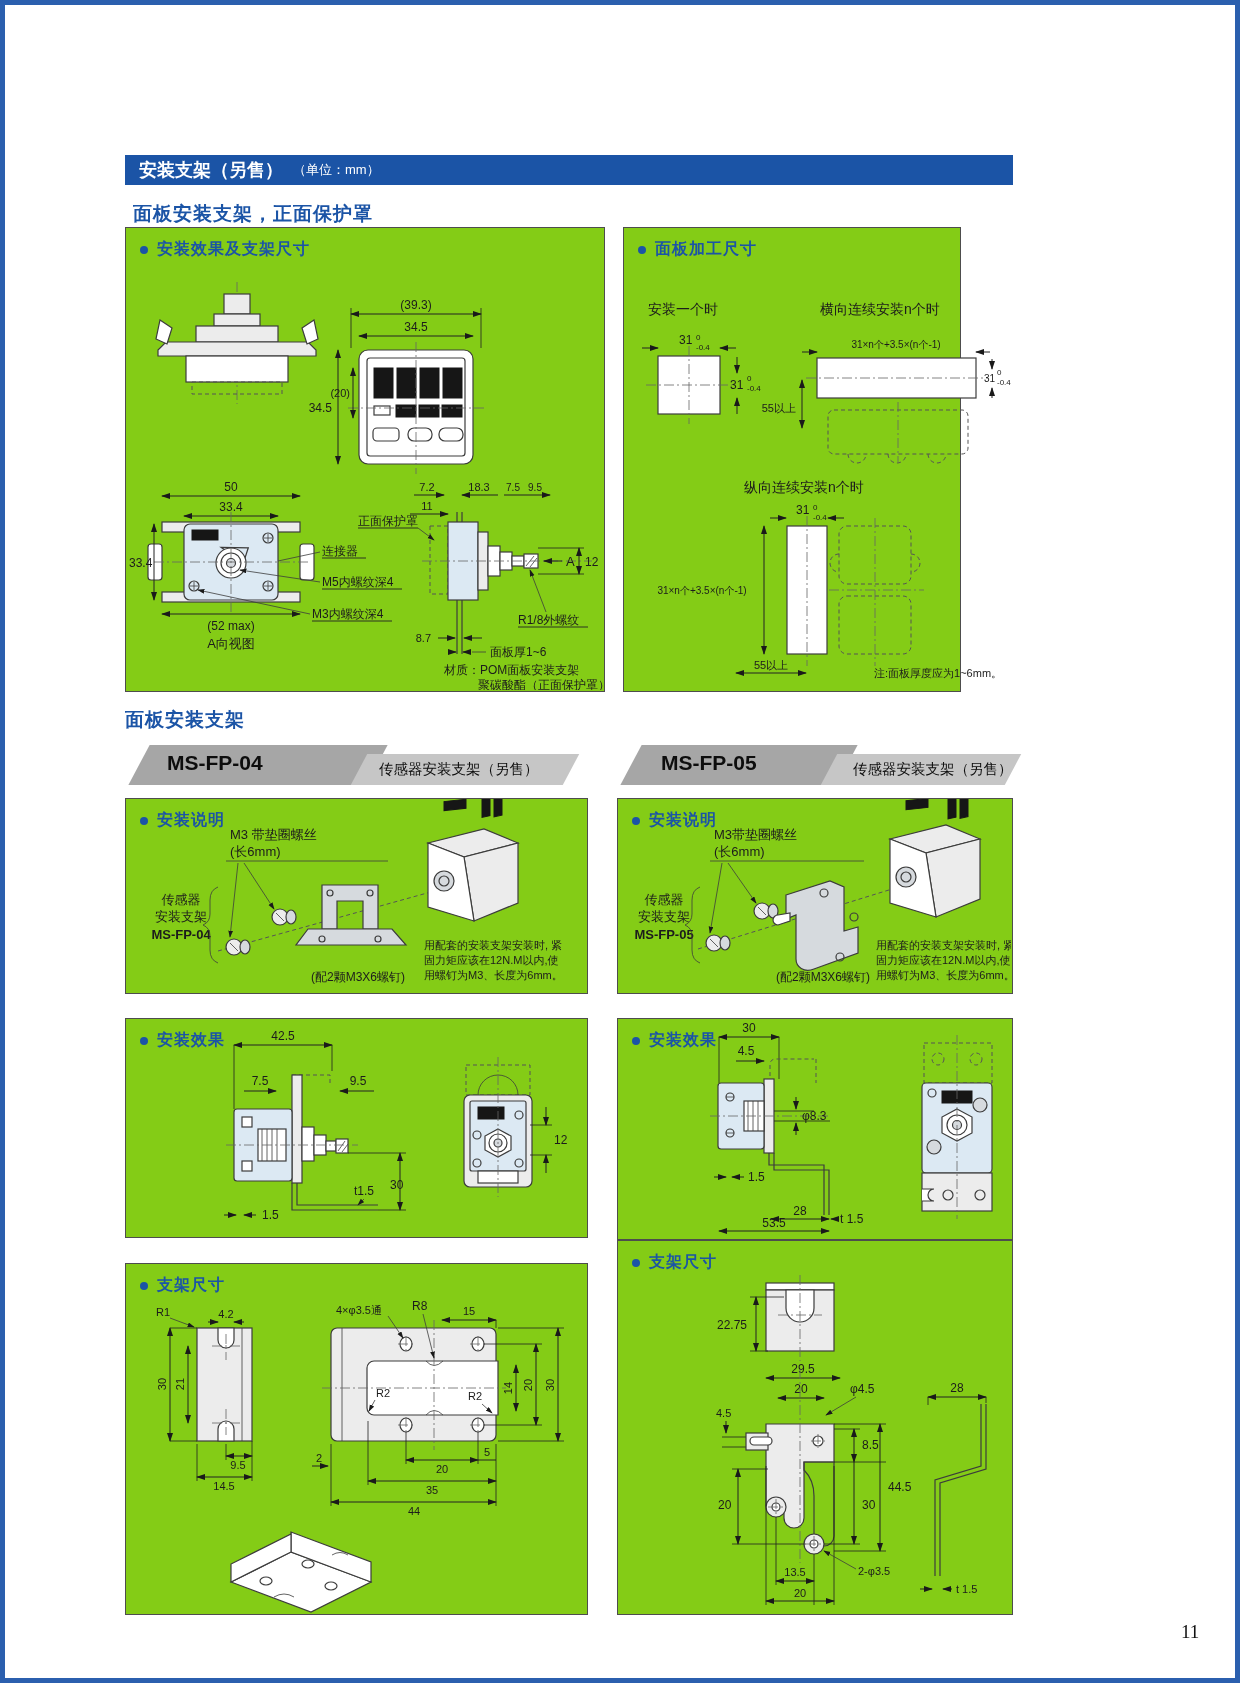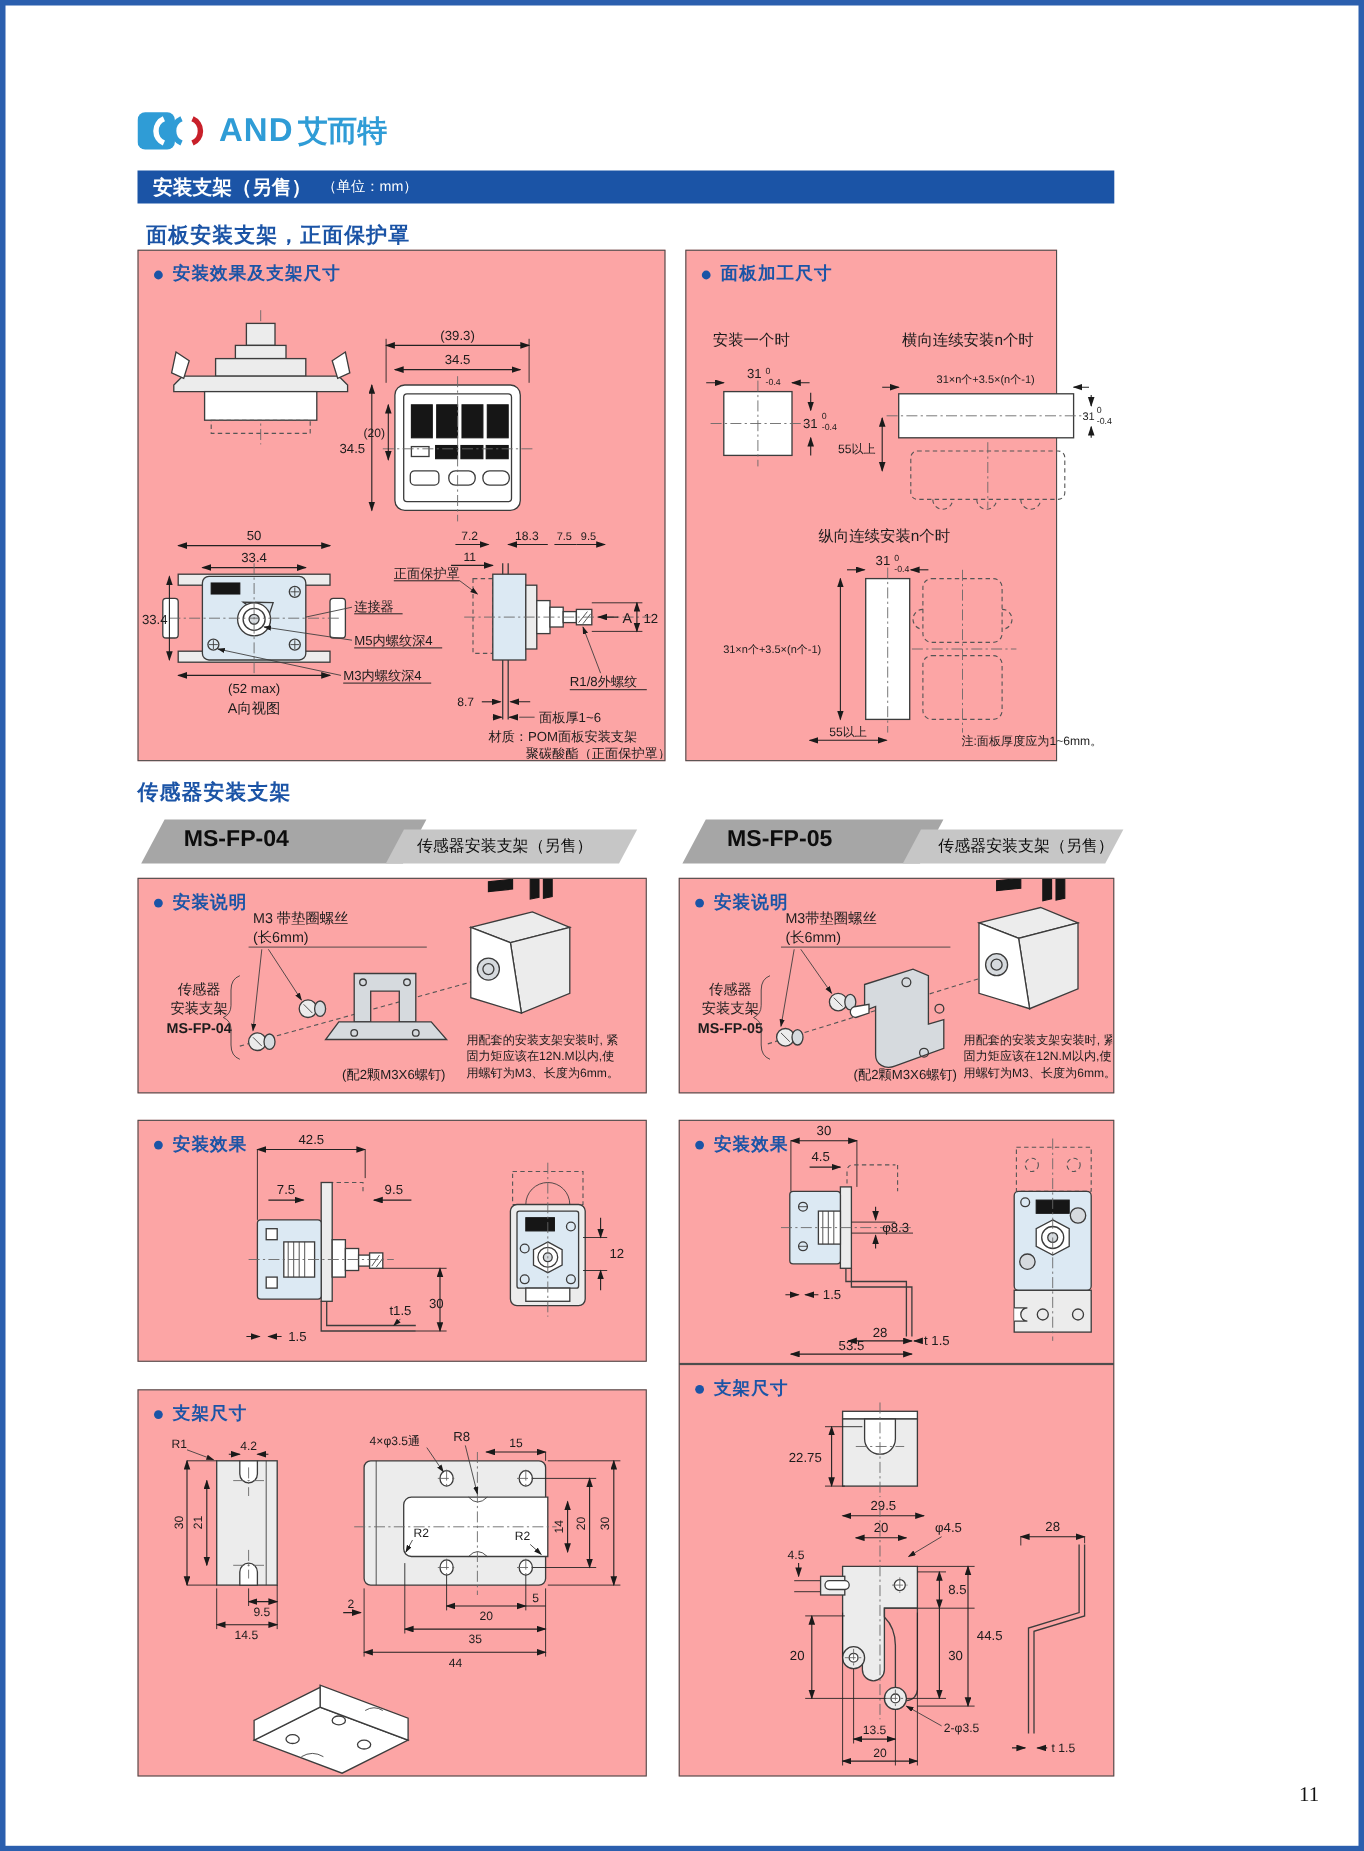--- a/index.html
+++ b/index.html
@@ -6,21 +6,21 @@
   html,body{background:#fff}
   .page{position:relative;width:1240px;height:1683px;background:#fff;
         border:5px solid #2b5fae;font-family:"Liberation Sans",sans-serif;overflow:hidden}
   .doc-title{position:absolute;right:232px;top:94px;font-size:30px;font-weight:bold;color:#111;
              letter-spacing:2px;right:233px}
   .title-bar{position:absolute;left:120px;top:150px;width:888px;height:30px;background:#1b54a6;
              color:#fff;display:flex;align-items:center;padding-left:14px;gap:10px}
   .title-bar .big{font-size:18px;font-weight:bold}
   .title-bar .small{font-size:13px;font-weight:normal}
   .sec-heading{position:absolute;color:#1b54a6;font-weight:bold;font-size:19px;letter-spacing:1px}
-  .box{position:absolute;border:1.5px solid #4d4d4d;background:#fca5a5}
+  .box{position:absolute;border:1.5px solid #4d4d4d;background:#84cc16}
   .box-title{position:absolute;left:14px;top:11px;display:flex;align-items:center;gap:9px;
              color:#1b54a6;font-weight:bold;font-size:16px;letter-spacing:1px;z-index:2}
   .bullet{width:8px;height:8px;border-radius:50%;background:#1b54a6;display:inline-block}
   .banner{position:absolute;height:40px}
   .banner .p1{position:absolute;top:0;height:40px;background:#a6a6a6;transform:skewX(-28deg)}
   .banner .p2{position:absolute;top:9px;height:31px;background:#c6c6c6;transform:skewX(-28deg)}
   .banner .model{position:absolute;top:6px;font-size:21px;font-weight:bold;color:#0d0d0d}
   .banner .desc{position:absolute;top:15px;font-size:14.5px;color:#0d0d0d}
   .page-num{position:absolute;font-family:"Liberation Serif",serif;font-size:19px;color:#111}
   .logo{position:absolute;left:120px;top:92px;height:44px;display:flex;align-items:center;gap:2px}
@@ -43,30 +43,20 @@
   .dash{stroke:#555;stroke-width:1;stroke-dasharray:4 3;fill:none}
   .thin{stroke:#3c3c3c;stroke-width:.8;fill:none}
   .dark{fill:#161616;stroke:#161616}
   .ul{stroke:#222;stroke-width:.9}
 </style>
 </head>
 <body>
 
 <div class="page">
 
-  <div class="logo">
-    <svg width="72" height="40" viewBox="0 0 72 40">
-      <rect x="0" y="3" width="34" height="34" rx="7" fill="#2f9cd6"></rect>
-      <path d="M24,9 a12,12 0 0 0 0,22" stroke="#fff" stroke-width="5" fill="none"></path>
-      <path d="M40,9 a12,12 0 0 0 0,22" stroke="#2f9cd6" stroke-width="5" fill="none"></path>
-      <path d="M50,9 a12,12 0 0 1 0,22" stroke="#c8202a" stroke-width="5" fill="none"></path>
-    </svg>
-    <span class="latin">AND</span>
-    <span class="cn">艾而特</span>
-  </div>
 
   <div class="title-bar">
     <span class="big">安装支架（另售）</span>
     <span class="small">（单位：mm）</span>
   </div>
 
   <div class="sec-heading" style="left:128px;top:196px">面板安装支架，正面保护罩</div>
 
   <div class="box" style="left:120px;top:222px;width:480px;height:465px">
     <div class="box-title">
@@ -280,21 +270,21 @@
         <path d="M215,292 a9,9 0 0 0 0,18" class="dash"></path>
         <line x1="251" y1="256" x2="251" y2="404" class="cl"></line>
         <line x1="205" y1="328" x2="300" y2="328" class="cl"></line>
         <line x1="112" y1="411" x2="182" y2="411" class="dim" marker-start="url(#mB)" marker-end="url(#mB)"></line>
         <text x="147" y="407" class="t11 mid">55以上</text>
       </g>
       <text x="250" y="415" class="t11">注:面板厚度应为1~6mm。</text>
     </svg>
   </div>
 
-  <div class="sec-heading" style="left:120px;top:702px">传感器安装支架</div>
+  <div class="sec-heading" style="left:120px;top:702px">面板安装支架</div>
 
   <div class="banner" style="left:122px;top:740px;width:444px">
     <div class="p1" style="left:12px;width:238px"></div>
     <div class="p2" style="left:232px;width:212px"></div>
     <span class="model" style="left:40px">MS-FP-04</span>
     <span class="desc" style="left:252px">传感器安装支架（另售）</span>
   </div>
   <div class="banner" style="left:614px;top:740px;width:394px">
     <div class="p1" style="left:12px;width:216px"></div>
     <div class="p2" style="left:210px;width:184px"></div>

